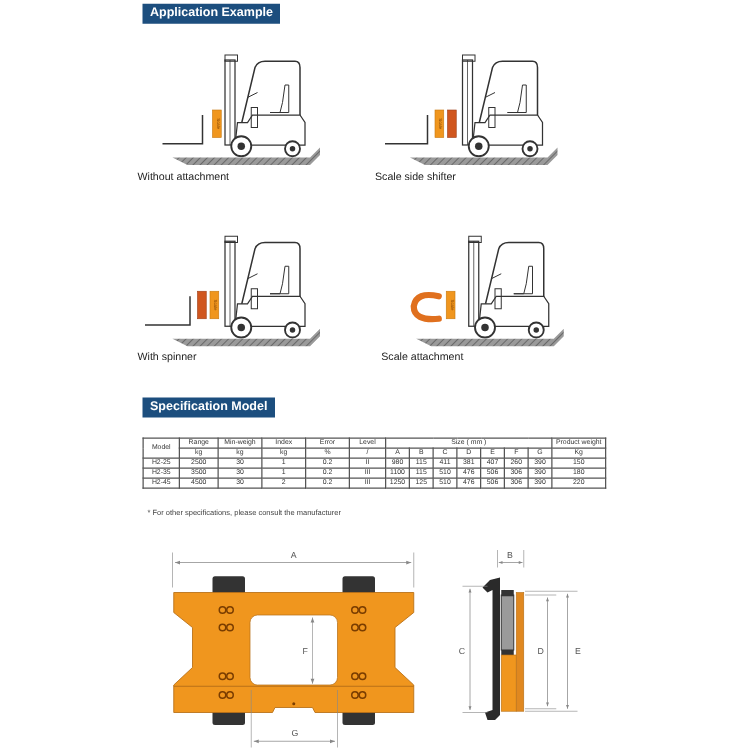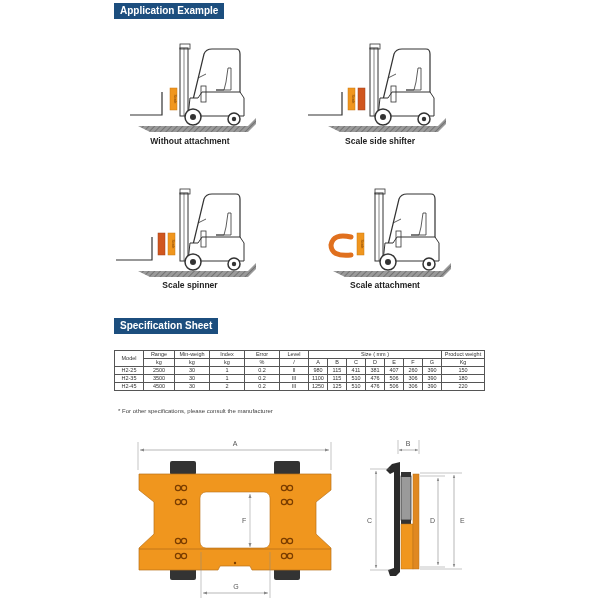--- a/index.html
+++ b/index.html
@@ -1,21 +1,21 @@
 <!DOCTYPE html>
 <html><head>
 <meta charset="utf-8">
 <style>
   html,body{margin:0;padding:0;background:#fff;}
   body{width:600px;height:600px;position:relative;overflow:hidden;font-family:"Liberation Sans",sans-serif;color:#222;}
   .banner{position:absolute;left:114px;background:#1c4e7e;color:#fff;font-weight:bold;font-size:10px;padding:2px 6px;line-height:12px;}
   .banner.app{top:3px;}
   .banner.spec{top:318px;}
   .cell{position:absolute;width:160px;height:110px;}
-  .cap{position:absolute;font-size:8.5px;font-weight:bold;color:#222;text-align:center;width:160px;}
+  .cap{position:absolute;font-size:8.5px;font-weight:normal;color:#222;text-align:left;width:160px;}
   table.spec{position:absolute;left:114px;top:350px;border-collapse:collapse;font-size:5.5px;color:#333;}
   table.spec td{border:0.6px solid #555;text-align:center;padding:0 2px;height:7px;line-height:7px;}
   .note{position:absolute;left:118px;top:408px;font-size:6px;color:#444;}
   .diag{position:absolute;}
   svg text{font-family:"Liberation Sans",sans-serif;}
 </style>
 </head>
 <body>
 
 <div class="banner app">Application Example</div>
@@ -74,33 +74,33 @@
 
 <div class="cell" style="left:110px;top:185px;">
   <svg width="160" height="110" viewBox="0 0 160 110">
     <use href="#truck"></use>
     <path d="M42 52 L42 75 L6 75" fill="none" stroke="#333" stroke-width="1.2"></path>
     <rect x="48" y="48" width="7" height="22" fill="#d0561e" stroke="#a0401a" stroke-width="0.5"></rect>
     <rect x="58" y="48" width="7" height="22" fill="#f0961e" stroke="#c97a12" stroke-width="0.5"></rect>
     <text x="61.5" y="59" font-size="3.5" fill="#7a3d00" text-anchor="middle" transform="rotate(90 61.5 59)">Scale</text>
   </svg>
 </div>
-<div class="cap" style="left:110px;top:280px;">Scale spinner</div>
+<div class="cap" style="left:110px;top:280px;">With spinner</div>
 
 <div class="cell" style="left:305px;top:185px;">
   <svg width="160" height="110" viewBox="0 0 160 110">
     <use href="#truck"></use>
     <path d="M46 52 Q28 48 26 60 Q26 72 46 70" fill="none" stroke="#e0701e" stroke-width="5" stroke-linecap="round"></path>
     <rect x="52" y="48" width="7" height="22" fill="#f0961e" stroke="#c97a12" stroke-width="0.5"></rect>
     <text x="55.5" y="59" font-size="3.5" fill="#7a3d00" text-anchor="middle" transform="rotate(90 55.5 59)">Scale</text>
   </svg>
 </div>
 <div class="cap" style="left:305px;top:280px;">Scale attachment</div>
 
-<div class="banner spec">Specification Sheet</div>
+<div class="banner spec">Specification Model</div>
 
 <table class="spec">
   <tbody>
       <tr>
     <td rowspan="2" style="width:24px">Model</td>
     <td style="width:26px">Range</td>
     <td style="width:30px">Min-weigh</td>
     <td style="width:30px">Index</td>
     <td style="width:30px">Error</td>
     <td style="width:24px">Level</td>

